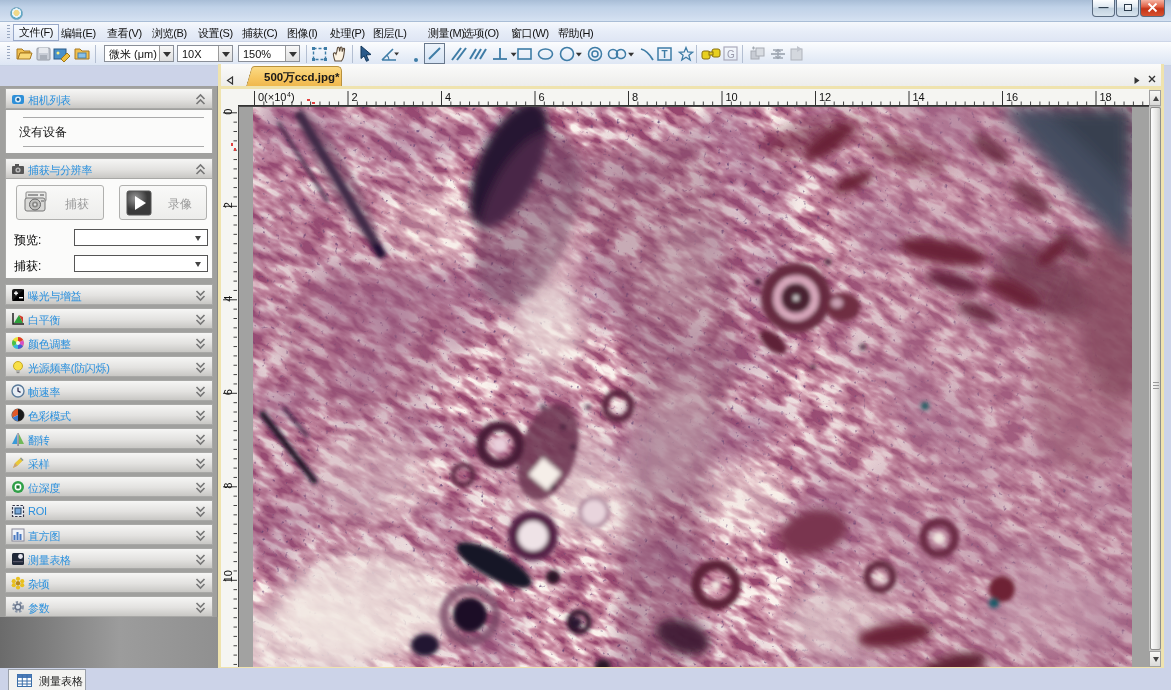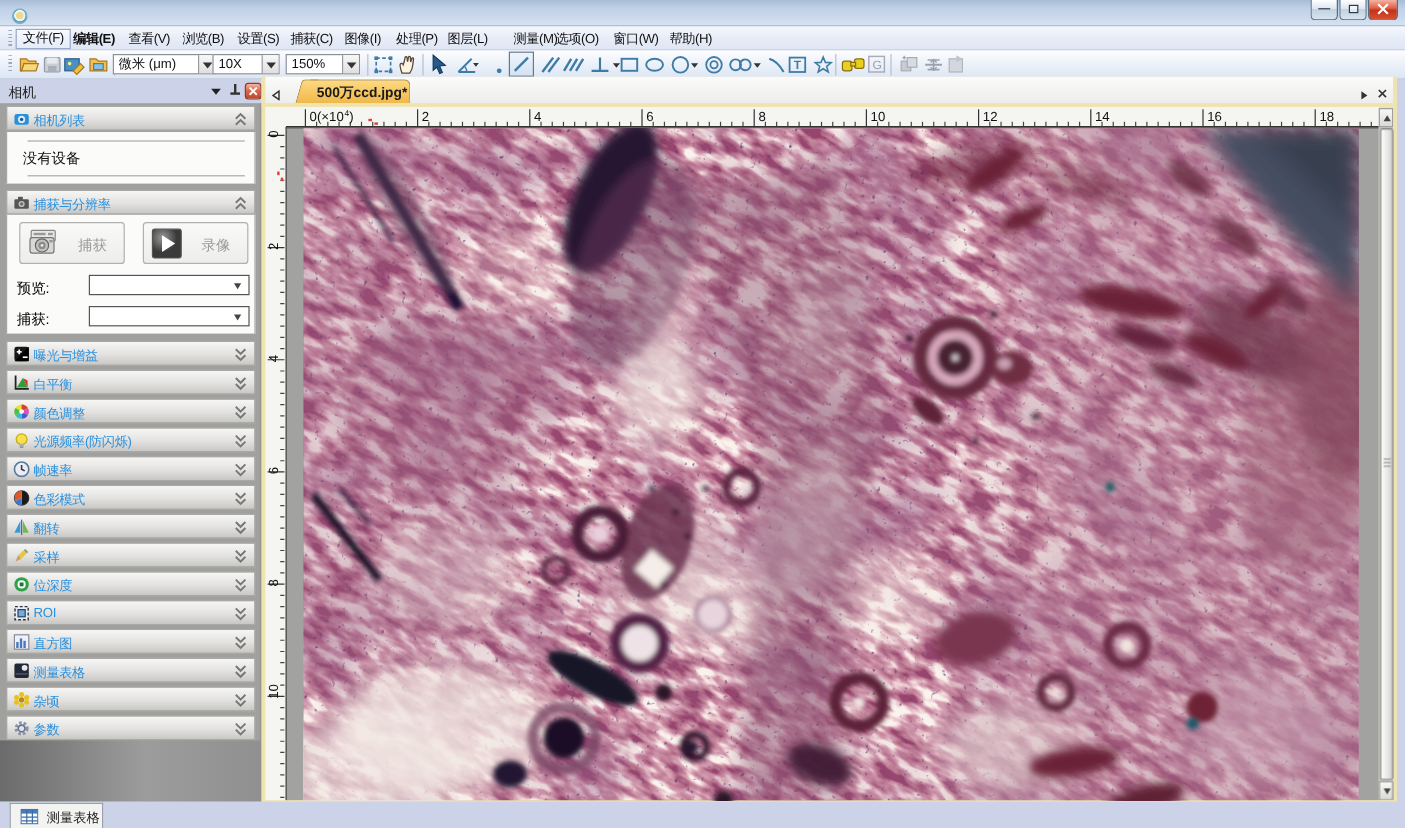--- a/index.html
+++ b/index.html
@@ -93,21 +93,21 @@
     </div>
  <div id="btncls" class="abs winbtn">
       <svg width="23" height="15" style="display:block;margin:0 auto;">
         <path d="M7.5 3.5 L15.5 11.5 M15.5 3.5 L7.5 11.5" stroke="#fff" stroke-width="1.8"></path>
       </svg>
     </div>
 
  <div id="menubar" class="abs"></div>
  <div class="abs grip" style="left:7px;top:25px;"></div>
  <span class="mi" id="mfile">文件(F)</span>
- <span class="mi" style="left:61px;font-weight:bold;">编辑(E)</span>
+ <span class="mi" style="left:61px;">编辑(E)</span>
  <span class="mi" style="left:107px;">查看(V)</span>
  <span class="mi" style="left:152px;">浏览(B)</span>
  <span class="mi" style="left:198px;">设置(S)</span>
  <span class="mi" style="left:242px;">捕获(C)</span>
  <span class="mi" style="left:287px;">图像(I)</span>
  <span class="mi" style="left:330px;">处理(P)</span>
  <span class="mi" style="left:373px;">图层(L)</span>
  <span class="mi" style="left:415px;margin-left:13px;">测量(M)</span>
  <span class="mi" style="left:463px;">选项(O)</span>
  <span class="mi" style="left:511px;">窗口(W)</span>
@@ -128,21 +128,21 @@
   <div class="ticon" style="left:53px;"><svg width="18" height="18">
           <rect x="1" y="4" width="12" height="10" fill="#4a90c8" stroke="#2a5a88"></rect>
           <circle cx="5" cy="8" r="1.5" fill="#f8f080"></circle>
           <path d="M8 14 L14 8 L17 11 L11 17 Z" fill="#f0c040" stroke="#a07818"></path>
         </svg></div>
   <div class="ticon" style="left:73px;"><svg width="18" height="18">
           <path d="M2 14 L2 4 L7 4 L9 6 L16 6 L16 14 Z" fill="#f0c050" stroke="#a87820"></path>
           <rect x="5" y="8" width="8" height="5" fill="#88c0e8" stroke="#4a80a8"></rect>
         </svg></div>
   <div class="abs tsep" style="left:95px;top:45px;"></div>
-  <div class="combo" style="left:94px;width:86px;">
+  <div class="combo" style="left:104px;width:70px;">
         <span class="ctx">微米 (μm)</span>
         <span class="carr"></span>
       </div>
   <div class="combo" style="left:177px;width:56px;">
         <span class="ctx">10X</span>
         <span class="carr"></span>
       </div>
   <div class="combo" style="left:238px;width:62px;">
         <span class="ctx">150%</span>
         <span class="carr"></span>
@@ -240,31 +240,20 @@
           <line x1="4" y1="13" x2="14" y2="13" stroke="#9aa2ae" stroke-width="1.4"></line>
           <path d="M9 5 l0 8" stroke="#9aa2ae" stroke-width="1.4"></path>
           <path d="M6.5 7 L9 4.5 L11.5 7 M6.5 11 L9 13.5 L11.5 11" fill="none" stroke="#9aa2ae" stroke-width="1.2"></path>
         </svg></div>
   <div class="ticon" style="left:788px;"><svg width="18" height="18">
           <rect x="3" y="4" width="11" height="11" fill="#d4d8de" stroke="#b0b4bc"></rect>
           <path d="M9 1 L14 4 L9 7" fill="#c0c4cc"></path>
         </svg></div>
  </div>
 
- <div id="dockhdr" class="abs">
-      <span style="position:absolute;left:7px;top:4px;">相机</span>
-   <div style="position:absolute;left:176px;top:8px;width:0;height:0;border:4px solid transparent;border-top:5px solid #222;"></div>
-   <div style="position:absolute;left:192px;top:4px;width:8px;height:11px;">
-     <div style="position:absolute;left:3px;top:0;width:2px;height:8px;background:#333;"></div>
-     <div style="position:absolute;left:0;top:7px;width:8px;height:2px;background:#333;"></div>
-   </div>
-   <div style="position:absolute;left:204px;top:3px;width:14px;height:14px;border:1px solid #9a3820;border-radius:3px;background:linear-gradient(#f3b5a5,#d96a4f 45%,#c24527);"><svg width="12" height="12">
-          <path d="M3 3 L9 9 M9 3 L3 9" stroke="#fff" stroke-width="1.6"></path>
-        </svg></div>
- </div>
  <div id="dockbody" class="abs"></div>
  <div id="sections">
 
   <div class="sechdr" style="top:88px;">
     <span class="secicon"><svg width="14" height="14">
             <rect x="1" y="3" width="12" height="9" rx="2" fill="#2d8fd8"></rect>
             <circle cx="7" cy="7.5" r="3" fill="#d8ecfa"></circle>
             <circle cx="7" cy="7.5" r="1.4" fill="#1a5a90"></circle>
           </svg></span>
     <span class="t">相机列表</span>

